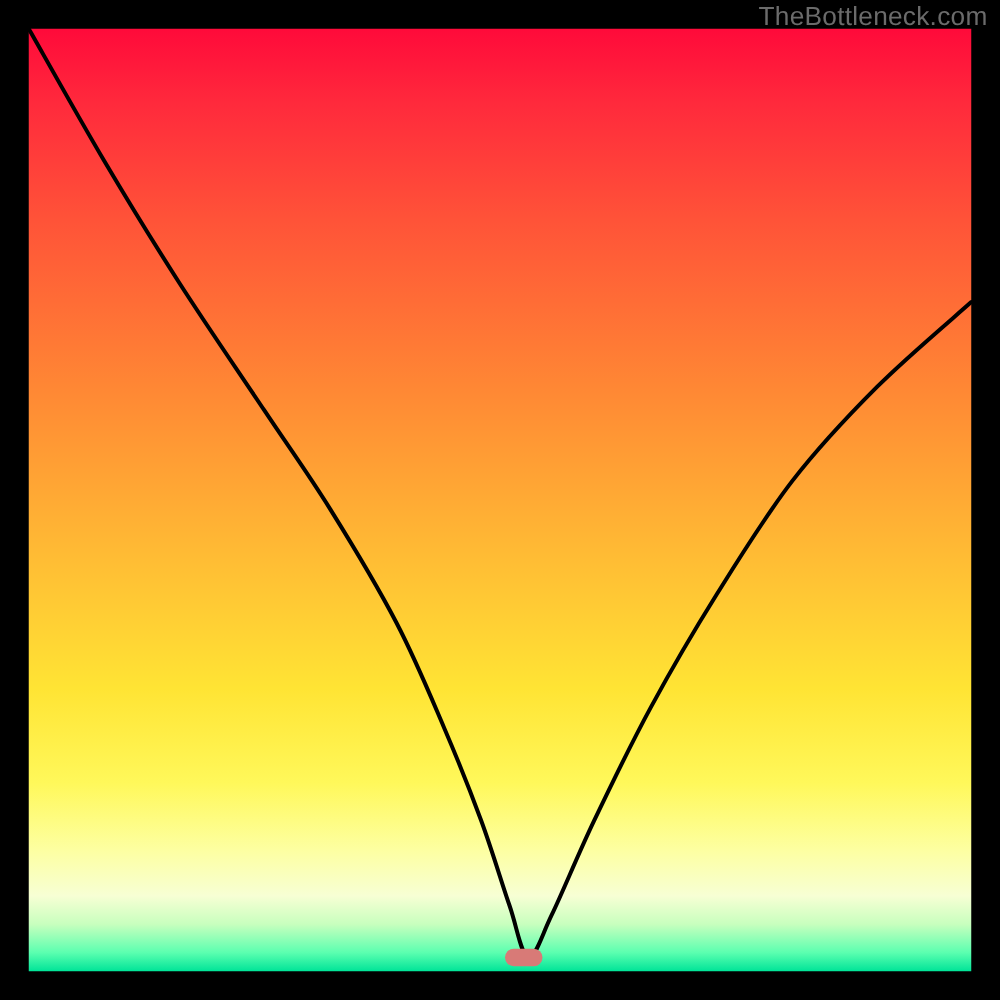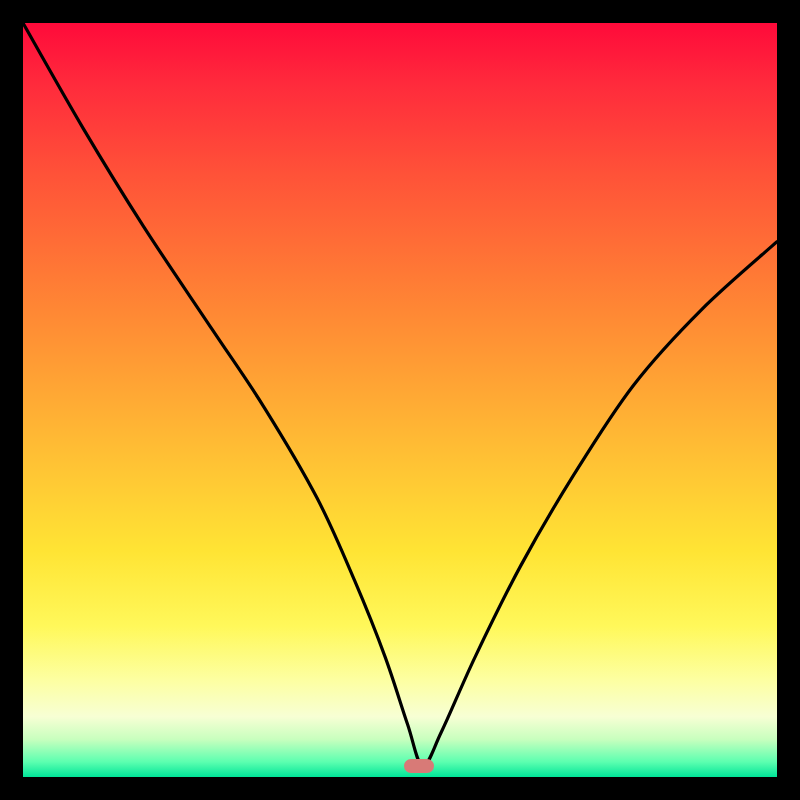--- a/index.html
+++ b/index.html
@@ -72,13 +72,14 @@
   <div class="plot-area">
 
     <svg class="curve" viewBox="0 0 754 754" preserveAspectRatio="none">
       <path id="curve-path" fill="none" stroke="#000" stroke-width="3.2" stroke-linecap="round" d="M 0,0 C 10.053333333333333,17.593333333333337 40.21333333333334,71.63000000000002 60.32,105.56000000000002 C 80.42666666666666,139.49 99.27666666666667,170.27833333333334 120.64,203.58 C 142.00333333333333,236.8816666666667 168.39333333333335,275.21 188.5,305.37 C 208.60666666666665,335.53000000000003 223.68666666666667,356.26500000000004 241.28,384.54 C 258.87333333333333,412.815 278.98,446.1166666666667 294.06,475.02 C 309.14,503.9233333333333 320.45,531.57 331.76,557.96 C 343.07,584.35 353.1233333333333,609.4833333333333 361.91999999999996,633.36 C 370.71666666666664,657.2366666666667 378.25666666666666,682.9983333333333 384.54,701.22 C 390.8233333333334,719.4416666666667 393.96500000000003,741.4333333333333 399.62,742.6899999999999 C 405.275,743.9466666666666 409.67333333333335,726.9816666666667 418.47,708.76 C 427.2666666666667,690.5383333333333 439.205,661.0066666666667 452.4,633.36 C 465.59499999999997,605.7133333333334 481.3033333333334,573.04 497.64000000000004,542.88 C 513.9766666666667,512.72 531.5699999999999,482.56 550.42,452.4 C 569.27,422.23999999999995 589.3766666666667,389.5666666666666 610.74,361.91999999999996 C 632.1033333333334,334.2733333333333 654.7233333333334,310.39666666666665 678.6,286.52 C 702.4766666666667,262.6433333333333 741.4333333333334,229.97 754,218.66"></path>
     </svg>
 
     <div class="marker" id="min-marker" style="left: 380.85px; top: 736.444px;"></div>
 
   </div>
 
+  <div class="watermark">TheBottleneck.com</div>
 </div>
 
 </body></html>

